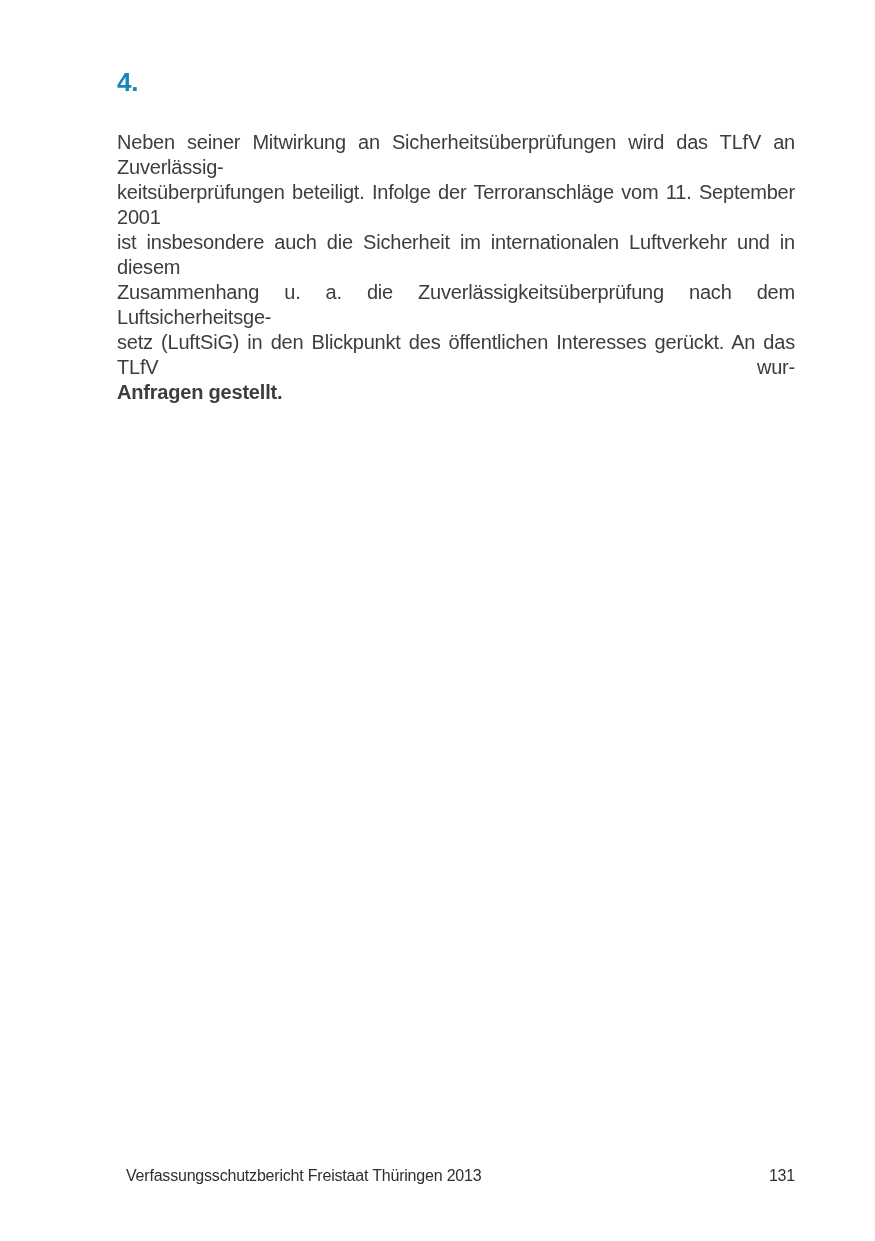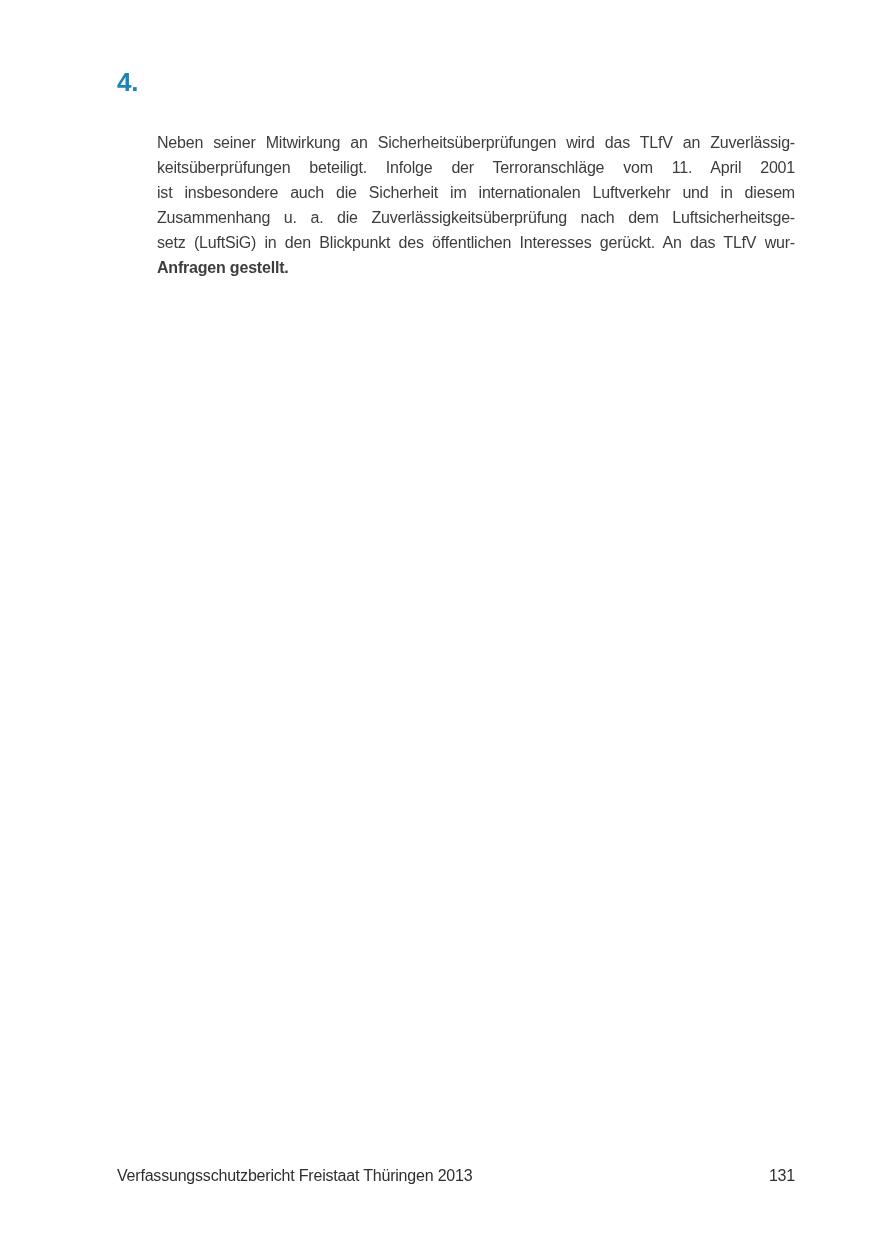--- a/index.html
+++ b/index.html
@@ -40,29 +40,28 @@
   .heading-title {
     flex: 1 1 auto;
   }
   .para {
     margin: 0 0 25px 0;
   }
   .para:last-child {
     margin-bottom: 0;
   }
   .line {
-    font-size: 16px;
+    font-size: 20px;
     line-height: 25px;
     letter-spacing: -0.2px;
     text-align: justify;
     text-align-last: justify;
     text-justify: inter-word;
     white-space: normal;
     overflow: hidden;
-    margin-left: 40px;
   }
   .line.last {
     text-align-last: left;
     font-weight: bold;
   }
   .footer {
     position: absolute;
     left: 117px;
     right: 80px;
     top: 1165px;
@@ -78,26 +77,26 @@
 <body style="background: rgb(255, 255, 255);">
 
 <div class="page">
   <div class="content">
     <h1 class="heading" style="color: rgb(26, 134, 184);">
       <span class="heading-number">4.</span>
     </h1>
     <div id="text-block" style="color: rgb(61, 61, 61);">
         <div class="para">
           <div class="line">Neben seiner Mitwirkung an Sicherheitsüberprüfungen wird das TLfV an Zuverlässig-</div>
-          <div class="line">keitsüberprüfungen beteiligt. Infolge der Terroranschläge vom 11. April 2001</div>
+          <div class="line">keitsüberprüfungen beteiligt. Infolge der Terroranschläge vom 11. September 2001</div>
           <div class="line">ist insbesondere auch die Sicherheit im internationalen Luftverkehr und in diesem</div>
           <div class="line">Zusammenhang u. a. die Zuverlässigkeitsüberprüfung nach dem Luftsicherheitsge-</div>
           <div class="line">setz (LuftSiG) in den Blickpunkt des öffentlichen Interesses gerückt. An das TLfV wur-</div>
           <div class="line last">Anfragen gestellt.</div>
         </div>
       </div>
   </div>
 
-  <div class="footer" style="color: rgb(47, 47, 47);">
+  <div class="footer" style="color: rgb(47, 47, 47); margin-left: 9px;">
     <span>Verfassungsschutzbericht Freistaat Thüringen 2013</span>
     <span>131</span>
   </div>
 </div>
 
 </body></html>

